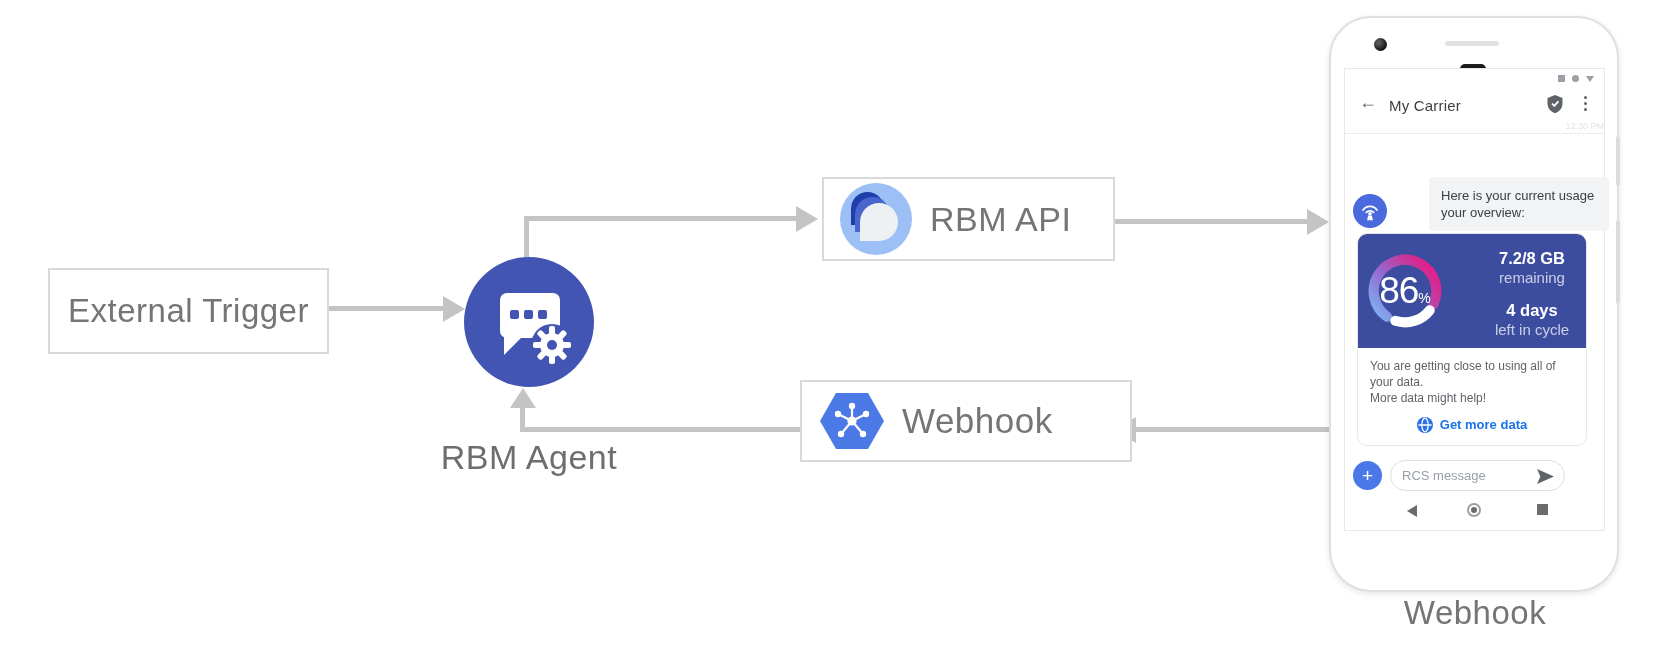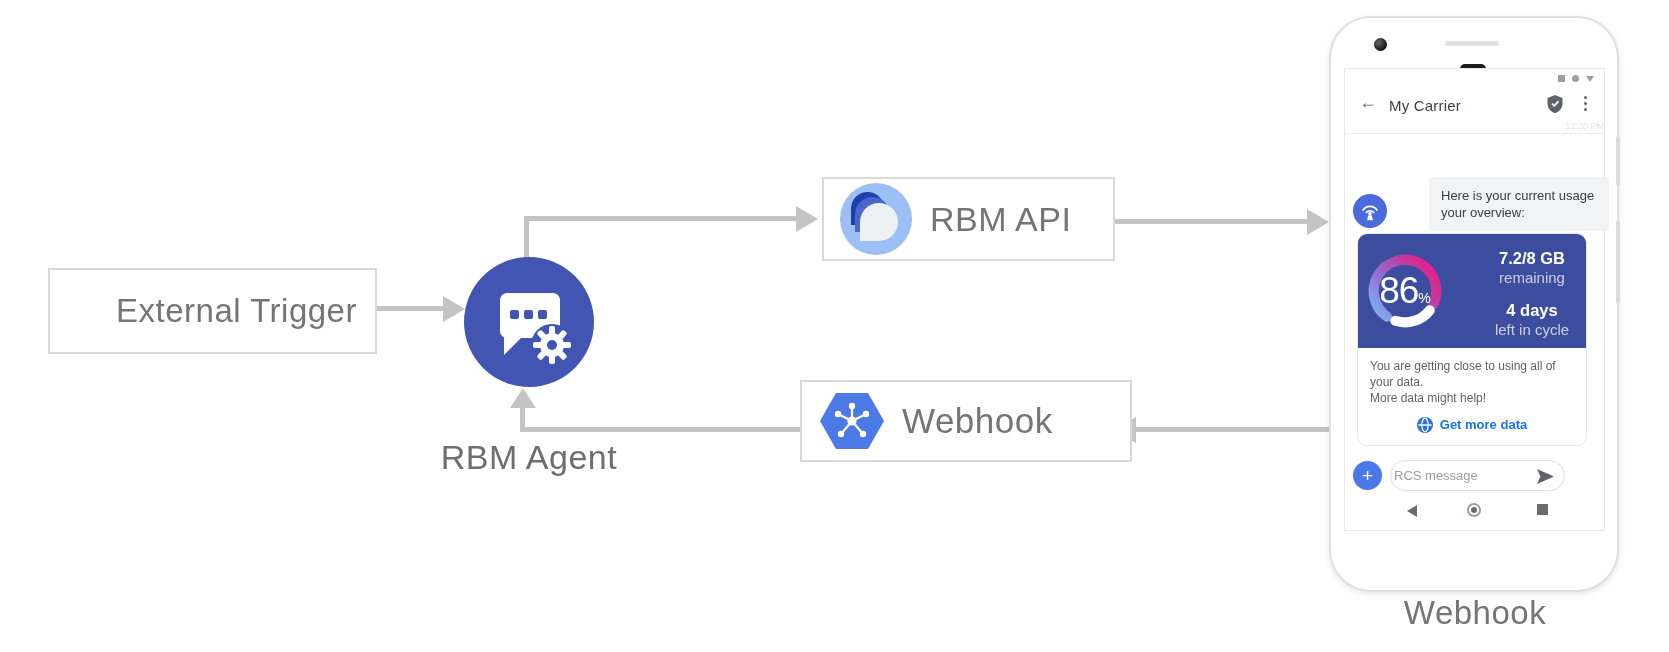--- a/index.html
+++ b/index.html
@@ -7,21 +7,21 @@
           font-family:"Liberation Sans",sans-serif;}
 
   
   .line{position:absolute;background:#c4c4c4;}
   .ah{position:absolute;width:0;height:0;}
   .ah.right{border-top:13px solid transparent;border-bottom:13px solid transparent;border-left:22px solid #c4c4c4;}
   .ah.left {border-top:13px solid transparent;border-bottom:13px solid transparent;border-right:22px solid #c4c4c4;}
   .ah.up   {border-left:13px solid transparent;border-right:13px solid transparent;border-bottom:20px solid #c4c4c4;}
 
   
-  .dbox{position:absolute;background:#fff;border:2px solid #d9d9d9;display:flex;align-items:center;padding-left:48px;}
+  .dbox{position:absolute;background:#fff;border:2px solid #d9d9d9;display:flex;align-items:center;}
   .dbox .nlabel{color:#757575;font-weight:300;letter-spacing:.5px;}
   .ext-box{left:48px;top:268px;width:277px;height:82px;justify-content:center;}
   .ext-box .nlabel{font-size:33px;}
   .api-box{left:822px;top:177px;width:273px;height:80px;padding-left:16px;}
   .api-box .nlabel{font-size:34px;margin-left:18px;}
   .web-box{left:800px;top:380px;width:310px;height:78px;padding-left:18px;}
   .web-box .nlabel{font-size:35px;margin-left:18px;}
 
   .agent-circle{position:absolute;left:464px;top:257px;width:130px;height:130px;border-radius:50%;background:#4355b2;}
   .free-label{position:absolute;color:#6e6e6e;font-weight:300;letter-spacing:.5px;text-align:center;}
@@ -82,21 +82,21 @@
   .card-body{padding:11px 12px 12px;}
   .cb-title{font-size:13px;font-weight:bold;color:#3c4043;margin-bottom:6px;}
   .cb-line{font-size:12px;color:#5f6368;line-height:1.33;}
   .cb-action{margin-top:10px;display:flex;align-items:center;justify-content:center;gap:7px;cursor:default;}
   .cb-action span{font-size:13px;color:#1a73e8;font-weight:bold;}
 
   .plus-btn{position:absolute;left:8px;top:392px;width:29px;height:29px;border-radius:50%;background:#4a78e8;
             color:#fff;font-size:19px;display:flex;align-items:center;justify-content:center;line-height:1;}
   .rcs-pill{position:absolute;left:45px;top:391px;width:175px;height:31px;box-sizing:border-box;
             border:1.5px solid #dcdfe3;border-radius:16px;display:flex;align-items:center;background:#fff;}
-  .rcs-input{border:none;outline:none;background:transparent;margin-left:1px;width:120px;font-size:13px;
+  .rcs-input{border:none;outline:none;background:transparent;margin-left:9px;width:120px;font-size:13px;
              color:#3c4043;font-family:"Liberation Sans",sans-serif;}
   .rcs-input::placeholder{color:#9aa0a6;}
   .send-btn{position:absolute;right:10px;top:8px;line-height:0;}
 
   .nav-row{position:absolute;left:0;top:432px;width:100%;height:22px;}
   .nav-back{position:absolute;left:62px;top:4px;width:0;height:0;border-top:6px solid transparent;
             border-bottom:6px solid transparent;border-right:10px solid #6b6b6b;}
   .nav-home{position:absolute;left:122px;top:2px;width:10px;height:10px;border-radius:50%;
             border:2px solid #9aa0a6;background:#fff;}
   .nav-home::after{content:"";position:absolute;left:2px;top:2px;width:6px;height:6px;border-radius:50%;background:#6b6b6b;}

